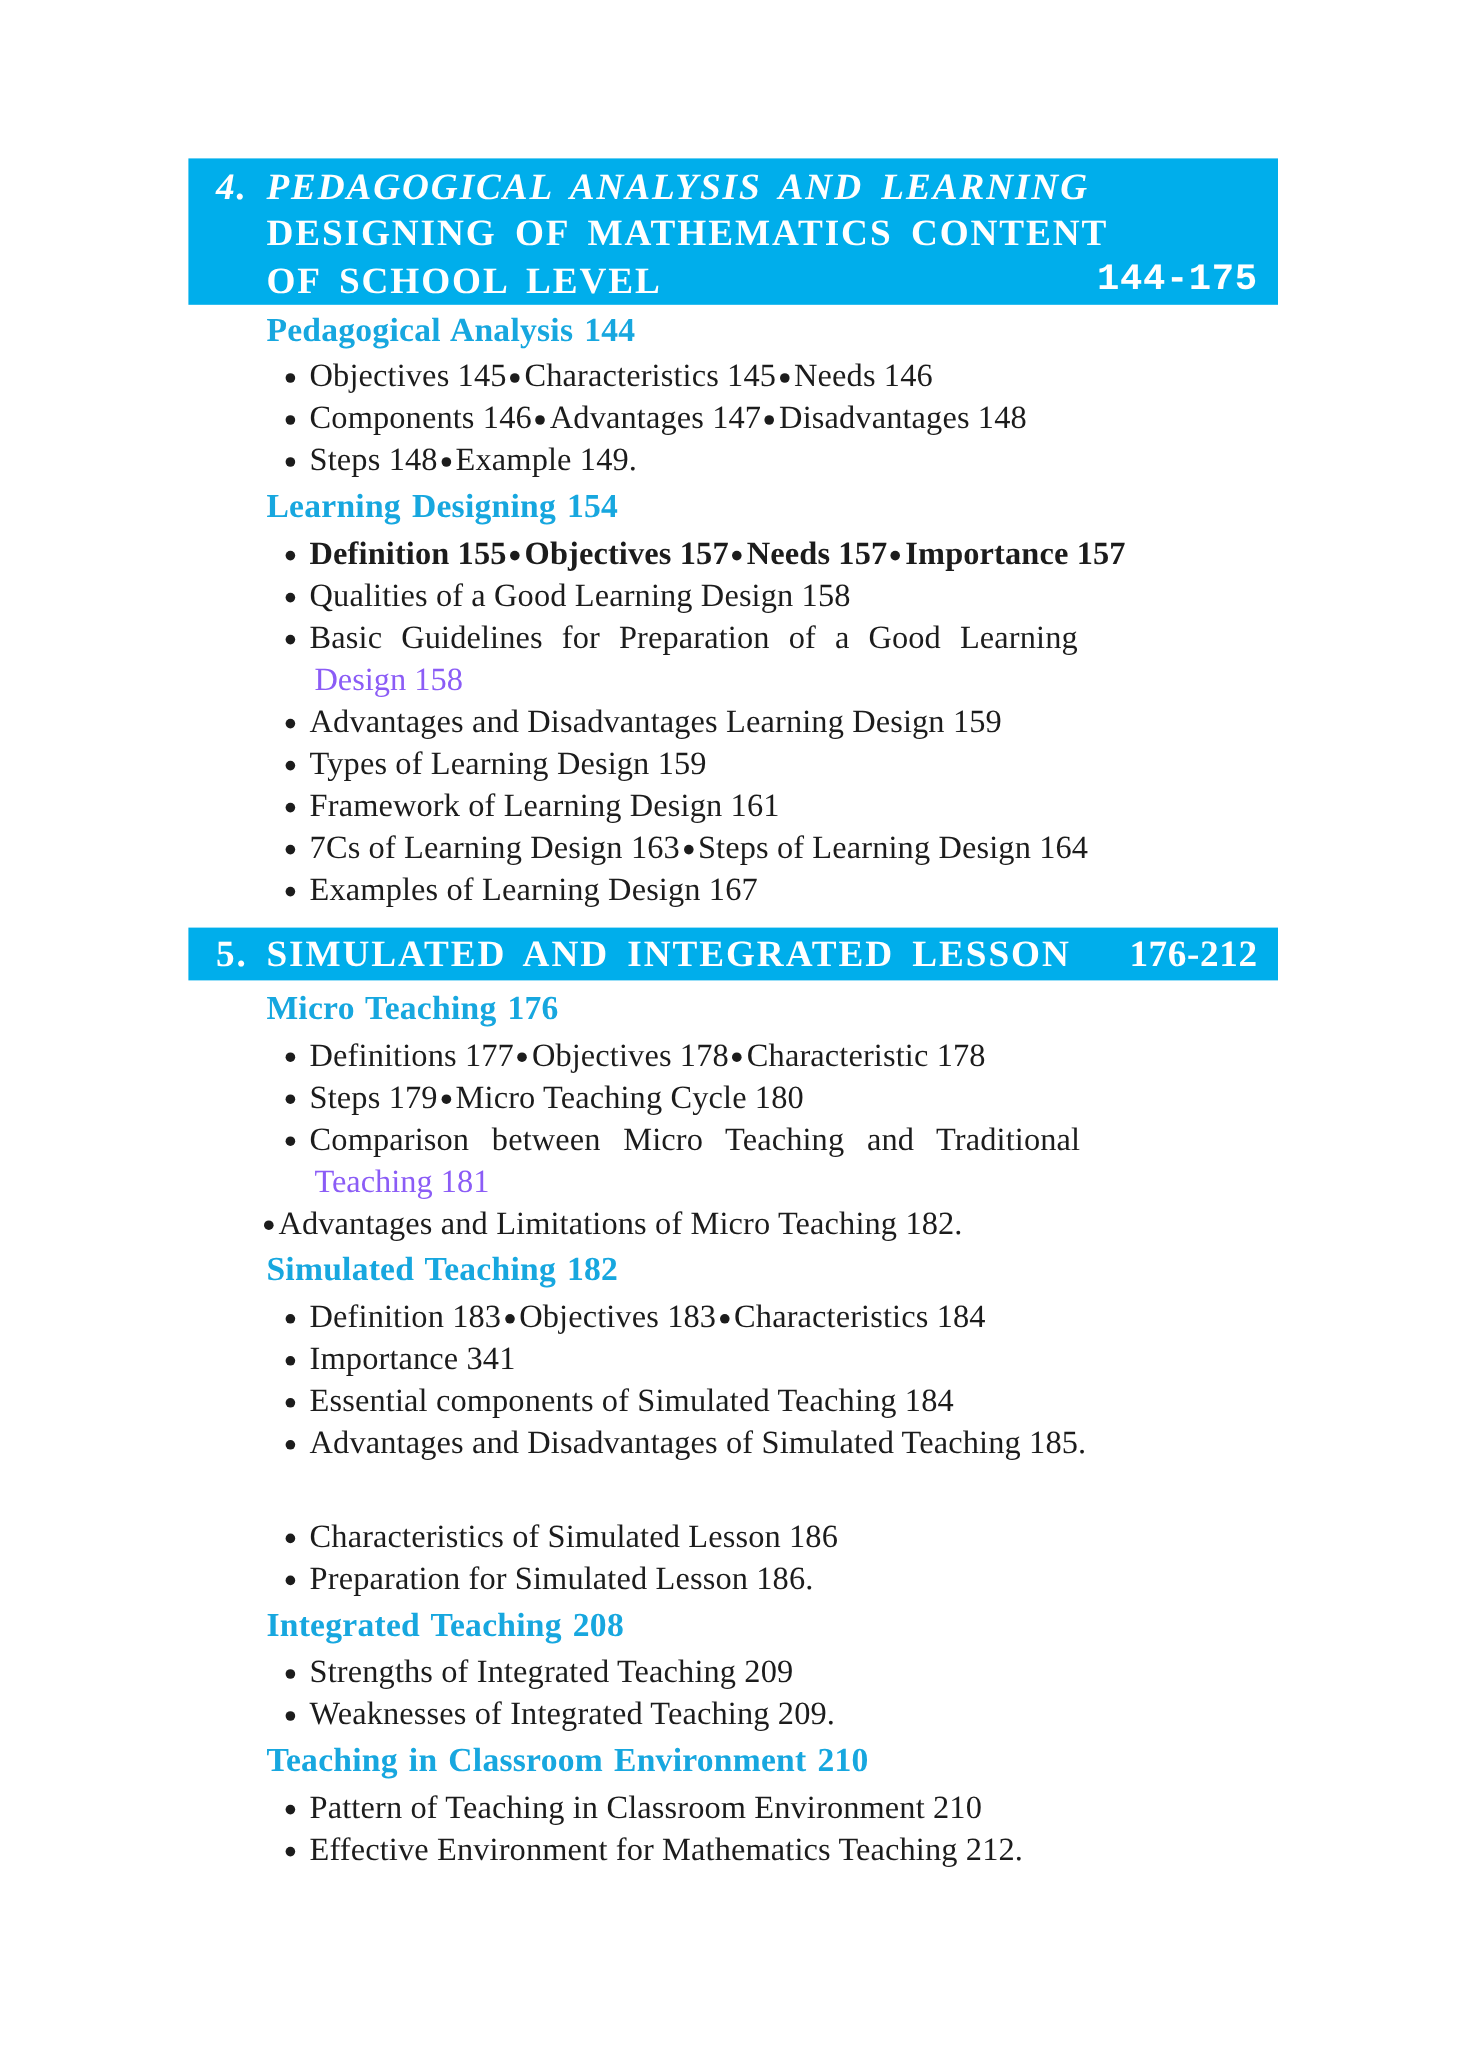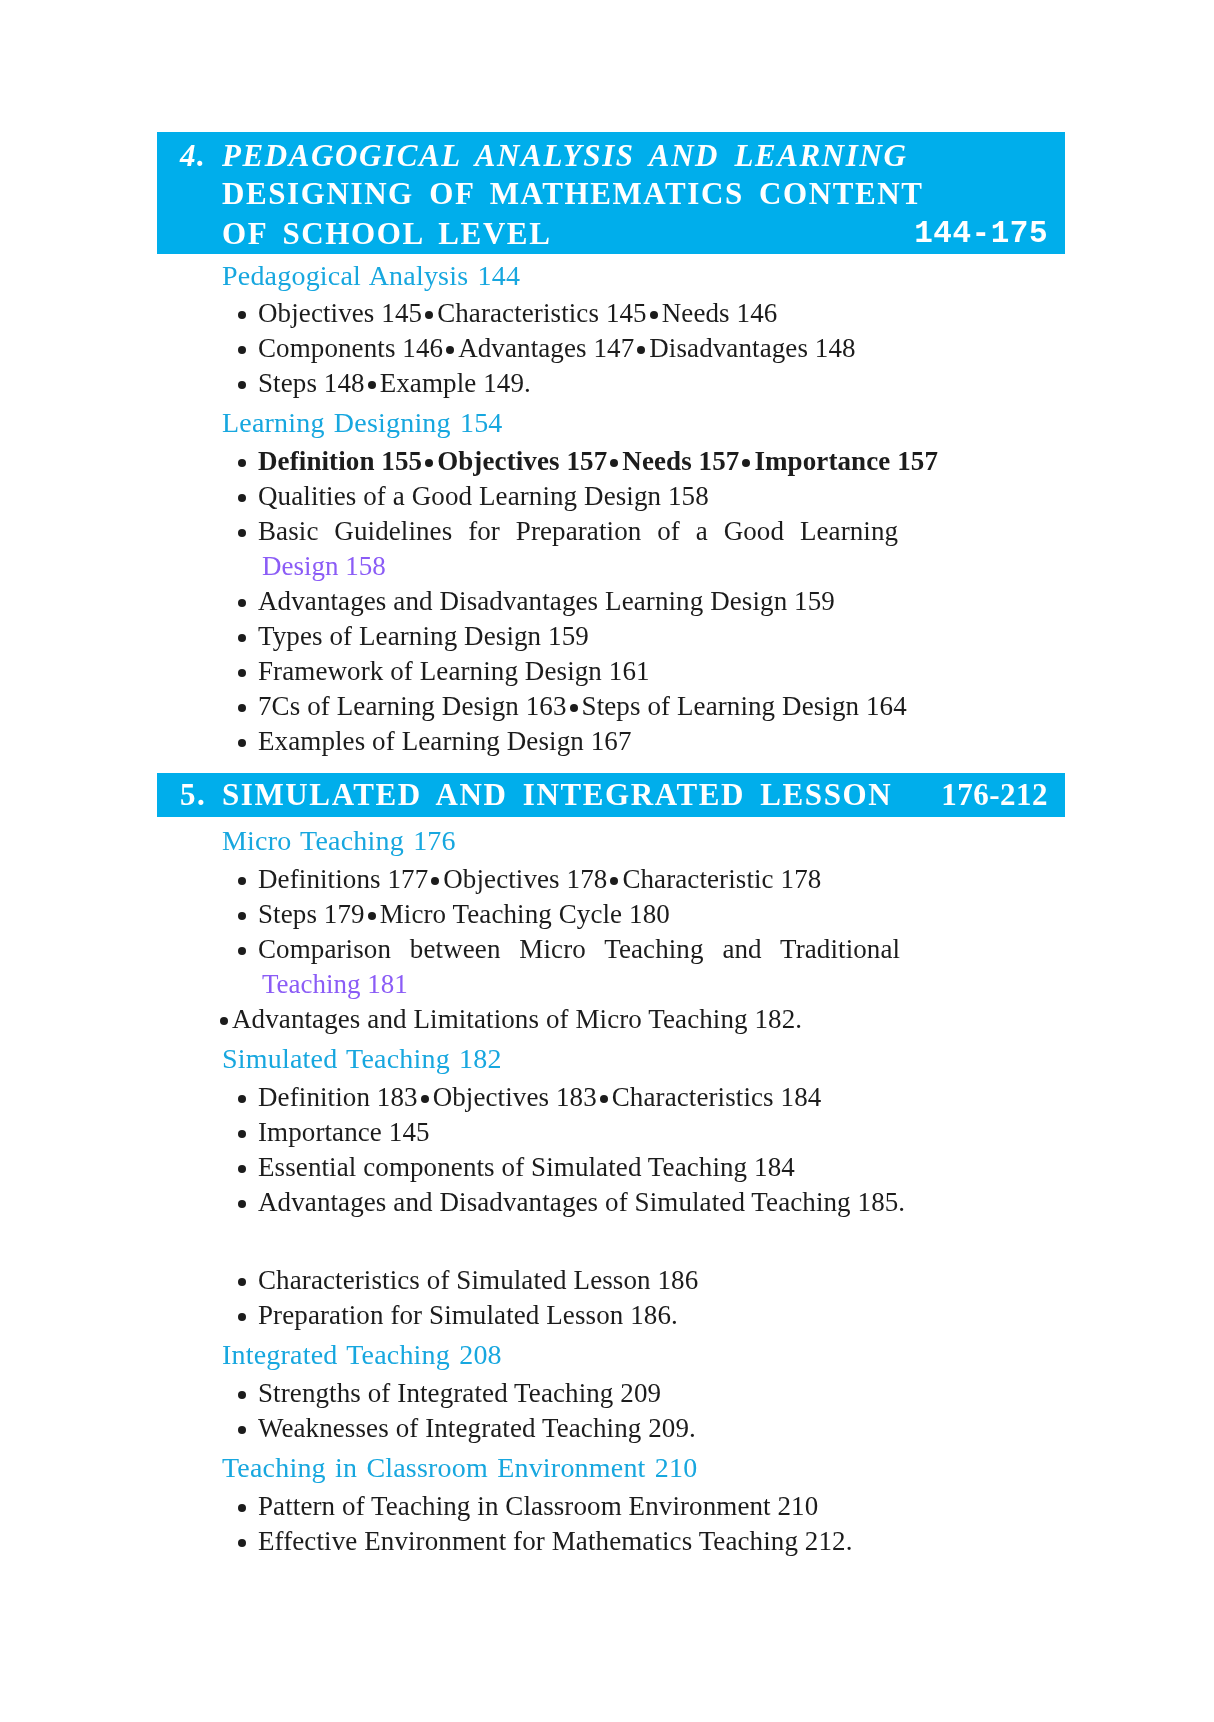--- a/index.html
+++ b/index.html
@@ -47,21 +47,21 @@
     .chapter-band .pages {
       position: absolute;
       right: 17px;
       white-space: nowrap;
       letter-spacing: 0.5px;
     }
     .sub-heading {
       position: absolute;
       left: 222px;
       color: #17a7df;
-      font-weight: normal;
+      font-weight: bold;
       font-size: 28px;
       white-space: nowrap;
       letter-spacing: 0.2px;
       word-spacing: 2px;
     }
     .entry {
       position: absolute;
       left: 238px;
       font-size: 27px;
       white-space: nowrap;
@@ -181,21 +181,21 @@
   <div class="entry outdent" style="top:1004px;">
     <span class="bullet" style="margin-right:4px;"></span><span>Advantages and Limitations of Micro Teaching 182.</span>
   </div>
 
   <div class="sub-heading" style="top:1043px;">Simulated Teaching 182</div>
 
   <div class="entry" style="top:1082px;">
     <span class="bullet"></span><span>Definition 183</span><span class="sep"></span><span>Objectives 183</span><span class="sep"></span><span>Characteristics 184</span>
   </div>
   <div class="entry" style="top:1117px;">
-    <span class="bullet"></span><span>Importance 145</span>
+    <span class="bullet"></span><span>Importance 341</span>
   </div>
   <div class="entry" style="top:1152px;">
     <span class="bullet"></span><span>Essential components of Simulated Teaching 184</span>
   </div>
   <div class="entry" style="top:1187px;">
     <span class="bullet"></span><span>Advantages and Disadvantages of Simulated Teaching 185.</span>
   </div>
 
 
   <div class="entry" style="top:1265px;">

